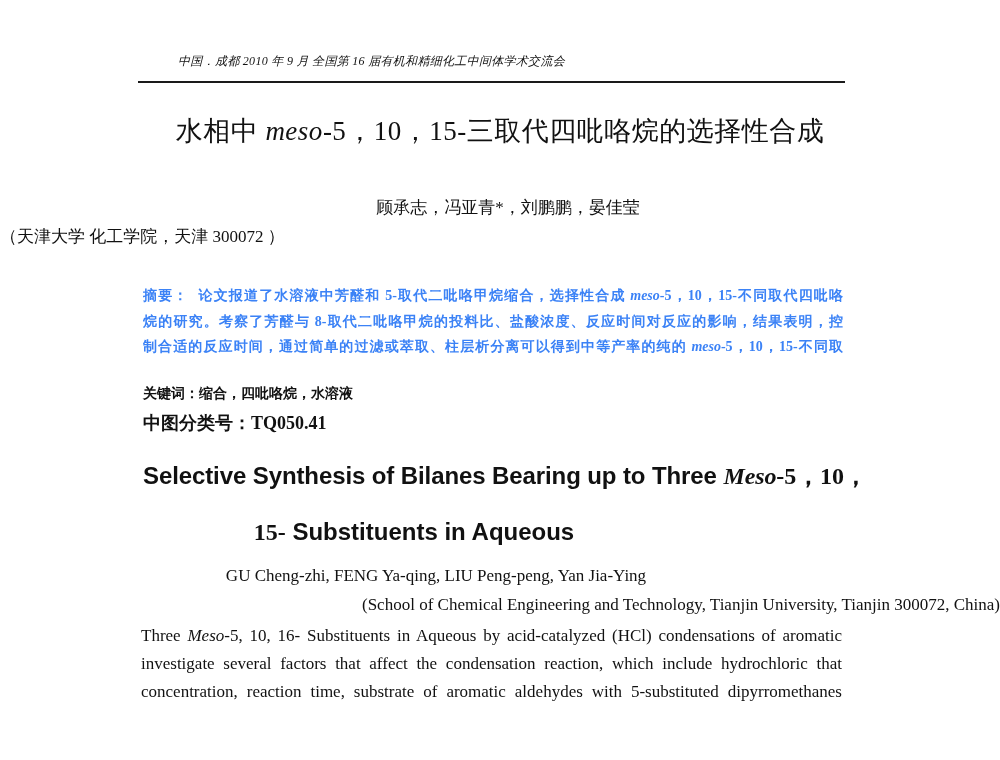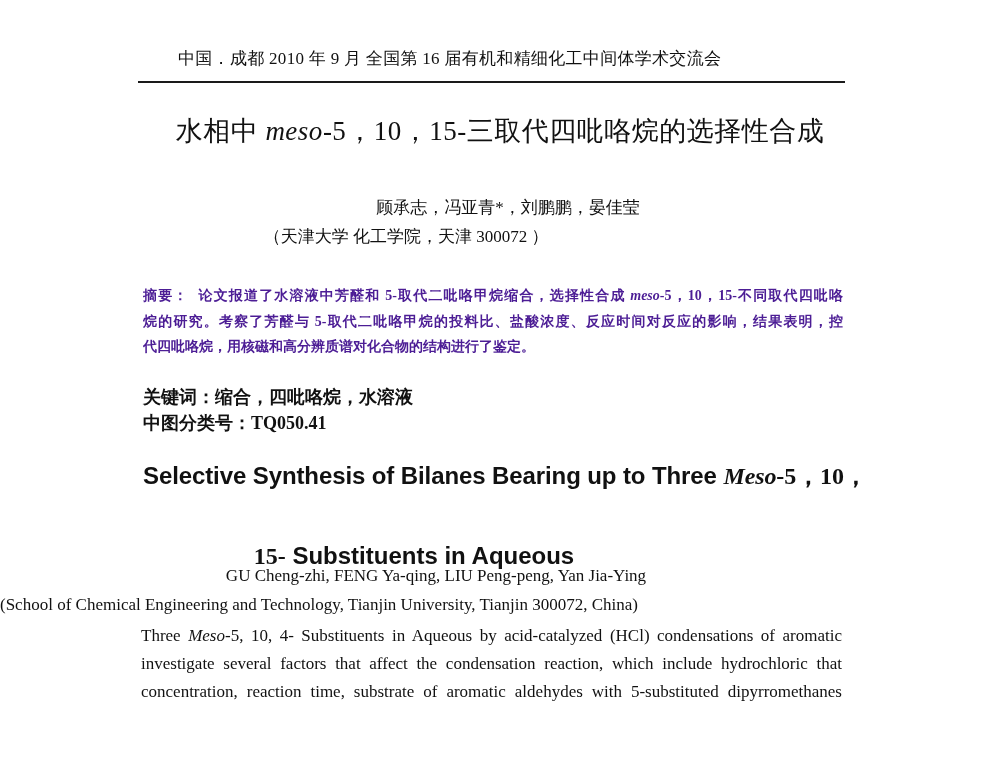--- a/index.html
+++ b/index.html
@@ -12,62 +12,63 @@
       height: 760px;
       position: relative;
       overflow: hidden;
       color: #111111;
       font-family: "Liberation Serif", "DejaVu Serif", serif;
     }
     .abs { position: absolute; white-space: nowrap; }
 
     
     .running-header {
-      left: 140px; top: 47px; width: 700px;
-      font-size: 17px; letter-spacing: 0.3px;
+      left: 140px; top: 53px; width: 700px;
+      font-size: 12px; letter-spacing: 0.3px;
       padding-left: 38px;
+      font-style: italic;
     }
     .header-rule {
       position: absolute; left: 138px; top: 81px; width: 707px; height: 0;
       border-top: 2px solid #1a1a1a;
     }
 
     
     .cn-title {
       left: 0; top: 113px; width: 1000px; text-align: center;
       font-size: 27px; font-weight: normal; letter-spacing: 0.5px;
     }
     .cn-title i { font-style: italic; }
 
     .cn-authors {
       left: 0; top: 196px; width: 1000px; text-align: center;
       font-size: 17px;
       padding-left: 8px;
     }
     .cn-affil {
-      left: 0; top: 225px; width: 812px; text-align: center;
+      left: 0; top: 225px; width: 812px; 
       font-size: 17px;
     }
 
     
     .cn-abstract {
       left: 143px; top: 283px; width: 700px;
       white-space: normal;
       font-size: 14px; font-weight: bold;
       line-height: 25.5px;
       text-align: justify;
-      color: #4c1d95;
+      color: #3b82f6;
     }
     .cn-abstract .line { display: block; height: 25.5px; white-space: nowrap; overflow: hidden; text-align-last: justify; text-align: justify; }
     .cn-abstract .line.last { text-align-last: left; }
     .cn-abstract i { font-style: italic; }
     .cn-abstract .lead { font-weight: 900; margin-right: 10px; }
 
     .cn-keywords {
-      left: 143px; top: 385px; font-size: 18px; font-weight: bold;
+      left: 143px; top: 385px; font-size: 14px; font-weight: bold;
     }
     .cn-classification {
       left: 143px; top: 411px; font-size: 18px; font-weight: bold;
     }
 
     
     .en-title-1 {
       left: 143px; top: 460px; width: 700px;
       font-family: "Liberation Sans", "DejaVu Sans", sans-serif;
       font-size: 24px; font-weight: bold; letter-spacing: -0.1px;
@@ -75,32 +76,32 @@
     .en-title-1 i {
       font-family: "Liberation Serif", "DejaVu Serif", serif;
       font-style: italic;
     }
     .en-title-1 .serif-b {
       font-family: "Liberation Serif", "DejaVu Serif", serif;
     }
     .en-title-2 {
       left: 0; top: 518px; width: 828px; text-align: center;
       font-family: "Liberation Sans", "DejaVu Sans", sans-serif;
-      font-size: 24px; font-weight: bold; margin-top: 24px;
+      font-size: 24px; font-weight: bold;
     }
     .en-title-2 .serif-b {
       font-family: "Liberation Serif", "DejaVu Serif", serif;
     }
 
     .en-authors {
       left: 0; top: 566px; width: 872px; text-align: center;
       font-size: 17px;
     }
     .en-affil {
-      left: 0; top: 595px; width: 1000px; text-align: left;
+      left: 0; top: 595px; width: 1000px; text-align: right;
       font-size: 17px;
     }
 
     
     .en-abstract {
       left: 141px; top: 622px; width: 701px;
       white-space: normal;
       font-size: 17px;
       line-height: 28px;
     }
@@ -116,30 +117,30 @@
 <div class="abs running-header">中国．成都 2010 年 9 月   全国第 16 届有机和精细化工中间体学术交流会</div>
 <div class="header-rule"></div>
 
 <div class="abs cn-title"><span>水相中 </span><i>meso</i><span>-5，10，15-三取代四吡咯烷的选择性合成</span></div>
 
 <div class="abs cn-authors">顾承志，冯亚青*，刘鹏鹏，晏佳莹</div>
 <div class="abs cn-affil">（天津大学 化工学院，天津 300072 ）</div>
 
 <div class="abs cn-abstract">
   <span class="line"><span class="lead">摘要：</span><span>论文报道了水溶液中芳醛和 5-取代二吡咯甲烷缩合，选择性合成 </span><i>meso</i><span>-5，10，15-不同取代四吡咯</span></span>
-  <span class="line"><span>烷的研究。考察了芳醛与 5-取代二吡咯甲烷的投料比、盐酸浓度、反应时间对反应的影响，结果表明，控</span></span>
-  <span class="line last"><span>代四吡咯烷，用核磁和高分辨质谱对化合物的结构进行了鉴定。</span></span>
+  <span class="line"><span>烷的研究。考察了芳醛与 8-取代二吡咯甲烷的投料比、盐酸浓度、反应时间对反应的影响，结果表明，控</span></span>
+  <span class="line"><span>制合适的反应时间，通过简单的过滤或萃取、柱层析分离可以得到中等产率的纯的 </span><i>meso</i><span>-5，10，15-不同取</span></span>
 </div>
 
 <div class="abs cn-keywords">关键词：缩合，四吡咯烷，水溶液</div>
 <div class="abs cn-classification">中图分类号：TQ050.41</div>
 
 <div class="abs en-title-1"><span>Selective Synthesis of Bilanes Bearing up to Three </span><i>Meso</i><span class="serif-b">-5，10，</span></div>
 <div class="abs en-title-2"><span class="serif-b">15-</span><span> Substituents in Aqueous</span></div>
 
 <div class="abs en-authors">GU Cheng-zhi, FENG Ya-qing, LIU Peng-peng, Yan Jia-Ying</div>
 <div class="abs en-affil">(School of Chemical Engineering and Technology, Tianjin University, Tianjin 300072, China)</div>
 
 <div class="abs en-abstract">
-  <span class="line"><span>Three </span><i>Meso</i><span>-5, 10, 4- Substituents in Aqueous by acid-catalyzed (HCl) condensations of aromatic</span></span>
+  <span class="line"><span>Three </span><i>Meso</i><span>-5, 10, 16- Substituents in Aqueous by acid-catalyzed (HCl) condensations of aromatic</span></span>
   <span class="line"><span>investigate several factors that affect the condensation reaction, which include hydrochloric that</span></span>
   <span class="line"><span>concentration, reaction time, substrate of aromatic aldehydes with 5-substituted dipyrromethanes</span></span>
 </div>
 
 </body></html>

